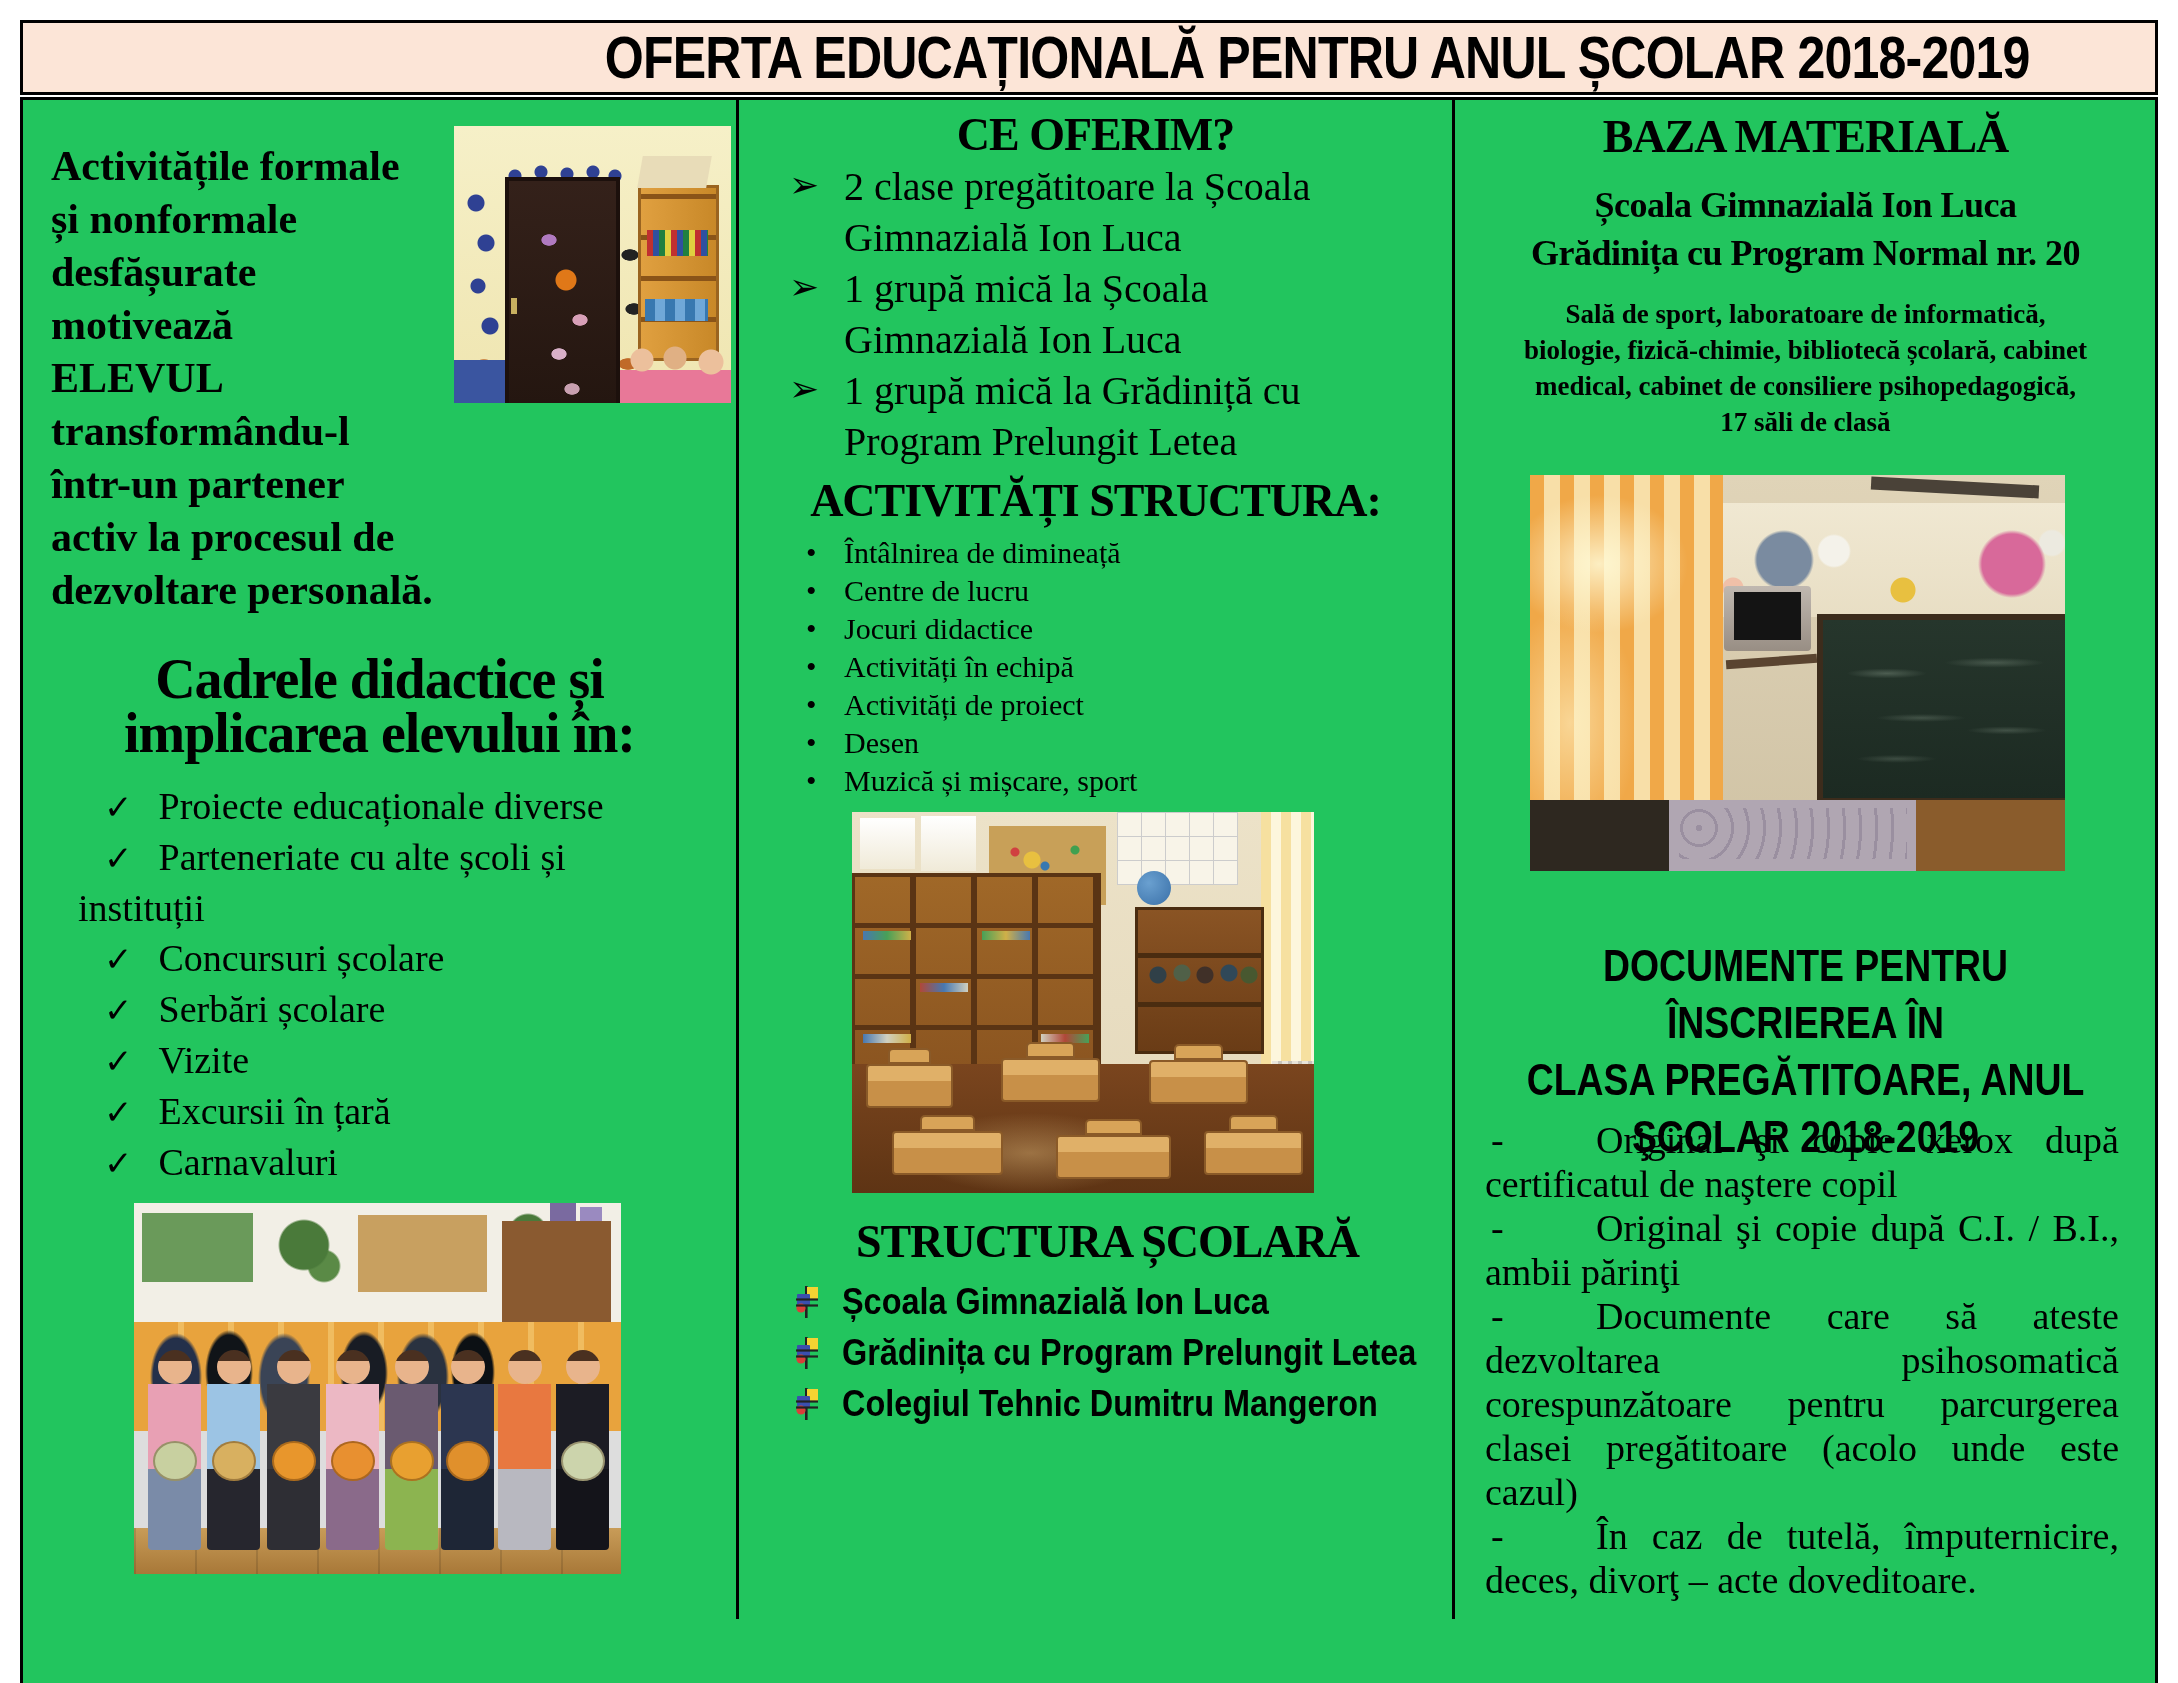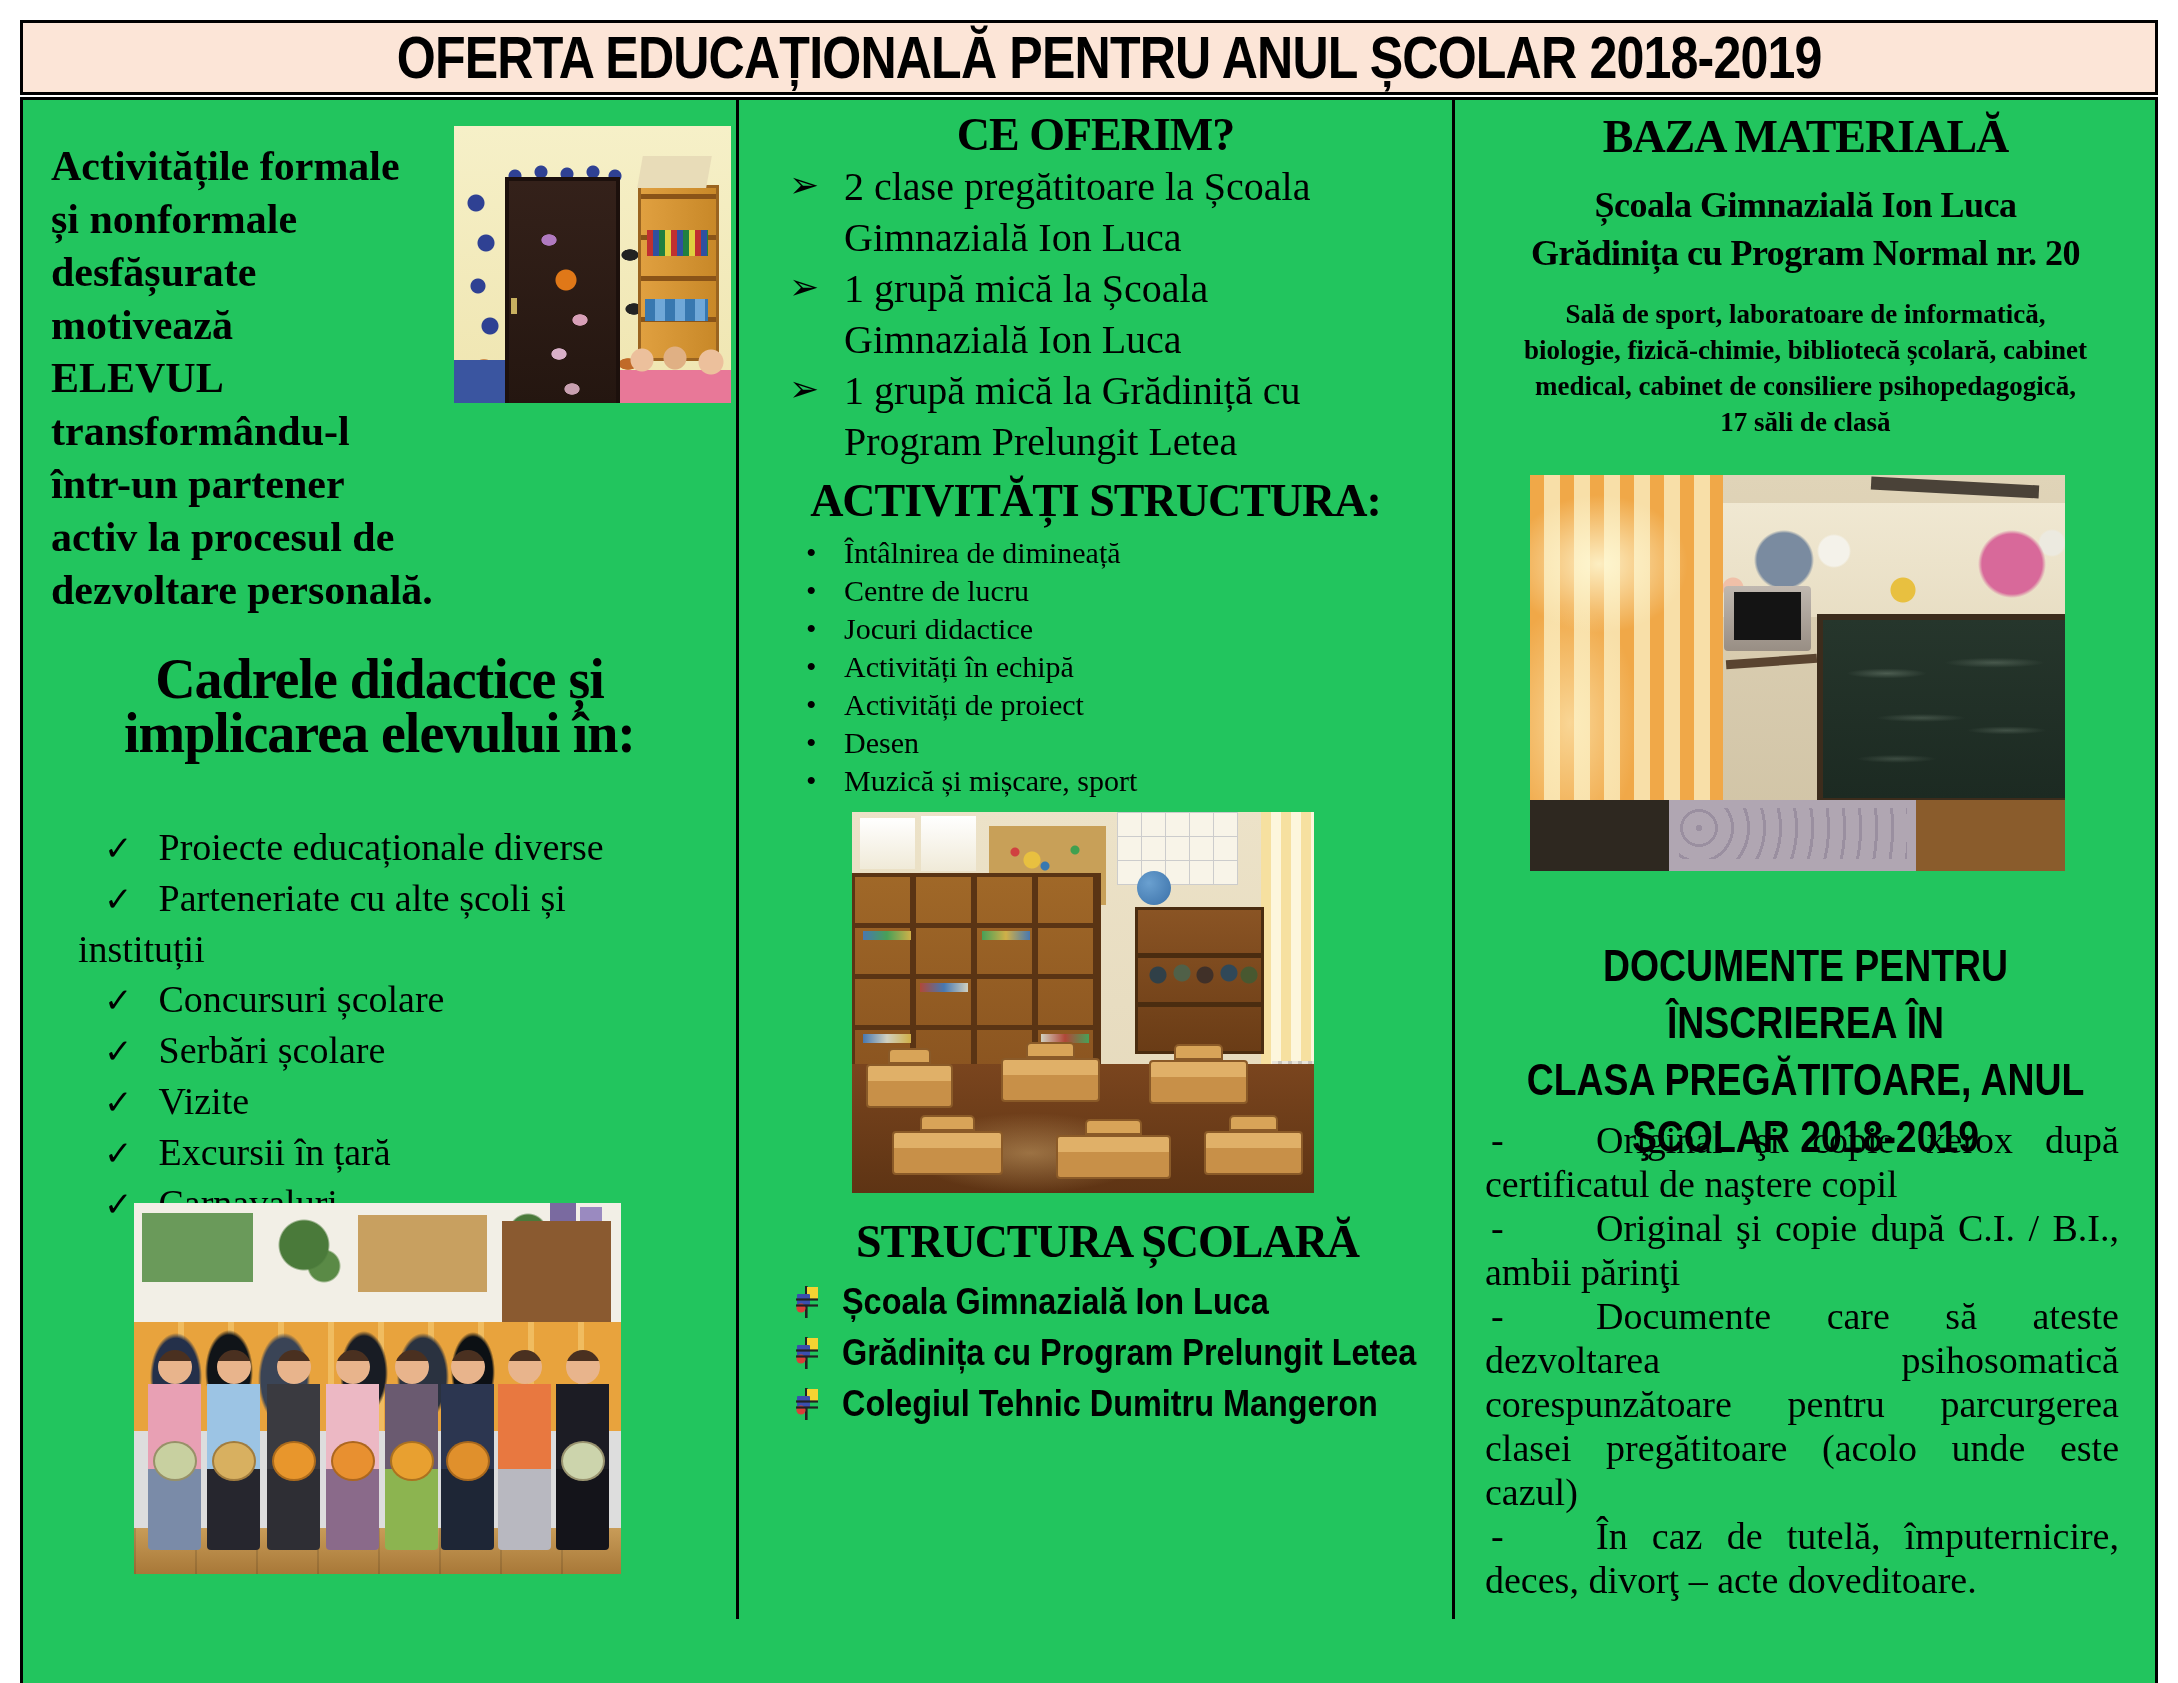--- a/index.html
+++ b/index.html
@@ -3,21 +3,21 @@
 <meta charset="utf-8">
 <style>
   html,body{margin:0;padding:0;}
   body{width:2178px;height:1683px;position:relative;background:#ffffff;
        font-family:"Liberation Serif",serif;color:#000;}
   .abs{position:absolute;}
 
   
   .title-box{position:absolute;left:20px;top:20px;width:2138px;height:75px;
     background:#fce5d7;border:3px solid #000;box-sizing:border-box;
-    text-align:center;overflow:hidden;padding-left:40px;}
+    text-align:right;overflow:hidden;padding-left:40px;}
   .title-box .t{display:inline-block;transform:scaleX(.85);transform-origin:center;
     font-family:"Liberation Sans",sans-serif;font-weight:bold;font-size:59px;line-height:71px;
     letter-spacing:-1px;white-space:nowrap;}
 
   
   .panel{position:absolute;left:20px;top:97px;width:2138px;height:1594px;
     background:#22c55e;border:3px solid #000;box-sizing:border-box;}
   .col{position:absolute;top:0;height:1519px;box-sizing:border-box;}
   .col1{left:0;width:716px;border-right:3px solid #000;}
   .col2{left:716px;width:716px;border-right:3px solid #000;}
@@ -26,21 +26,21 @@
   
   .pre{white-space:pre-line;}
   .heading-serif{font-weight:bold;font-size:46px;letter-spacing:-1px;text-align:center;width:100%;}
   .cond{font-family:"Liberation Sans",sans-serif;font-weight:bold;display:inline-block;
         transform:scaleX(.85);transform-origin:center;}
 
   
   .intro{left:28px;top:40px;width:446px;font-weight:bold;font-size:42px;line-height:53px;}
   .subhead{left:0;top:552px;width:100%;text-align:center;font-weight:bold;
            font-size:56px;line-height:54px;letter-spacing:-1px;}
-  .checklist{left:55px;top:722px;width:648px;font-size:38px;line-height:50px;}
+  .checklist{left:55px;top:681px;width:648px;font-size:38px;line-height:50px;}
   .check-item{text-indent:26px;}
   .check-item .ck{font-family:"DejaVu Sans",sans-serif;font-size:34px;margin-right:26px;}
 
   
   .offerhead{left:0;top:8px;}
   .offers{left:50px;top:61px;width:634px;font-size:40px;line-height:51px;}
   .offer{position:relative;padding-left:55px;margin:0;}
   .offer .ar{position:absolute;left:0;top:-2px;font-family:"DejaVu Sans",sans-serif;font-size:36px;}
   .acthead{left:0;top:374px;}
   .activities{left:61px;top:434px;width:614px;font-size:30px;line-height:38px;}

